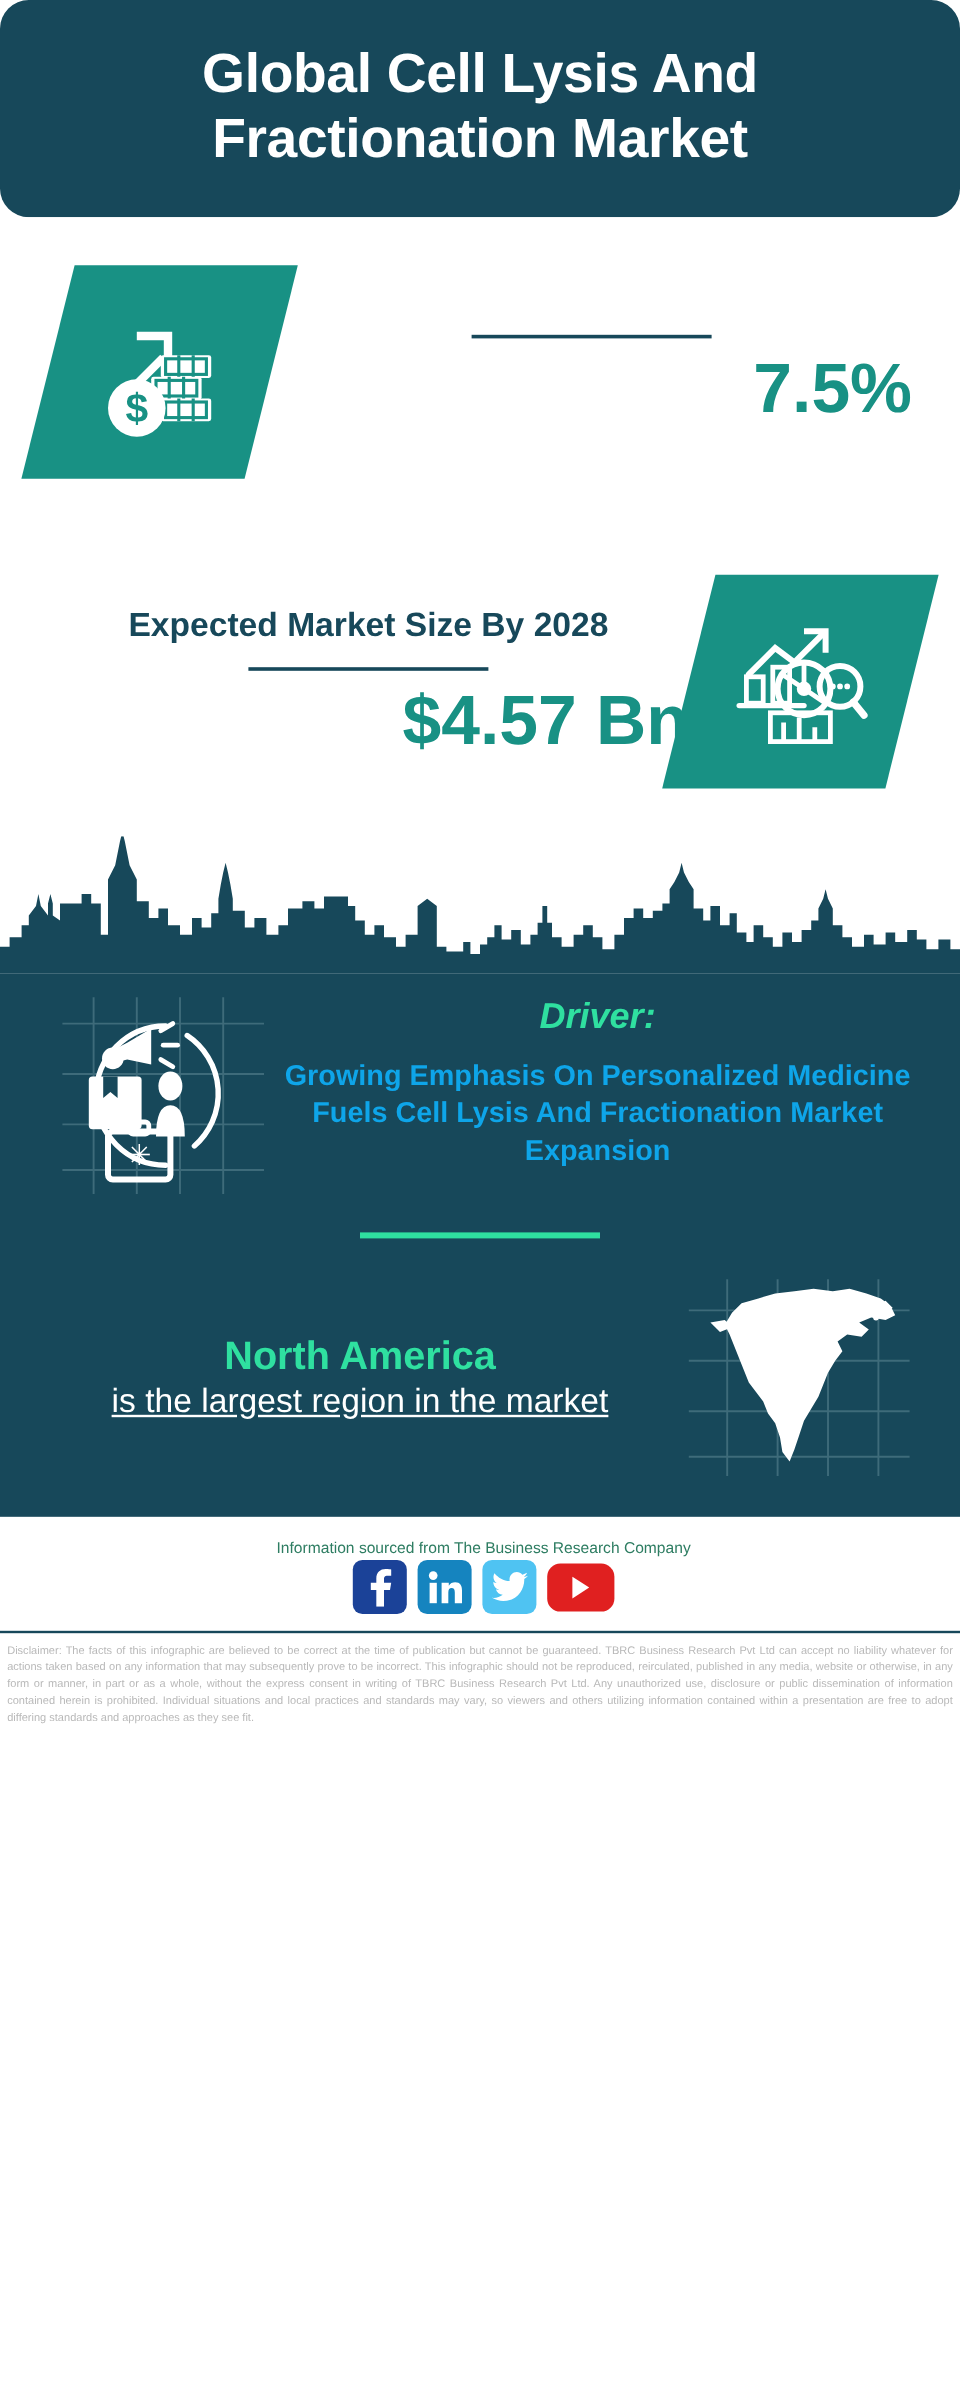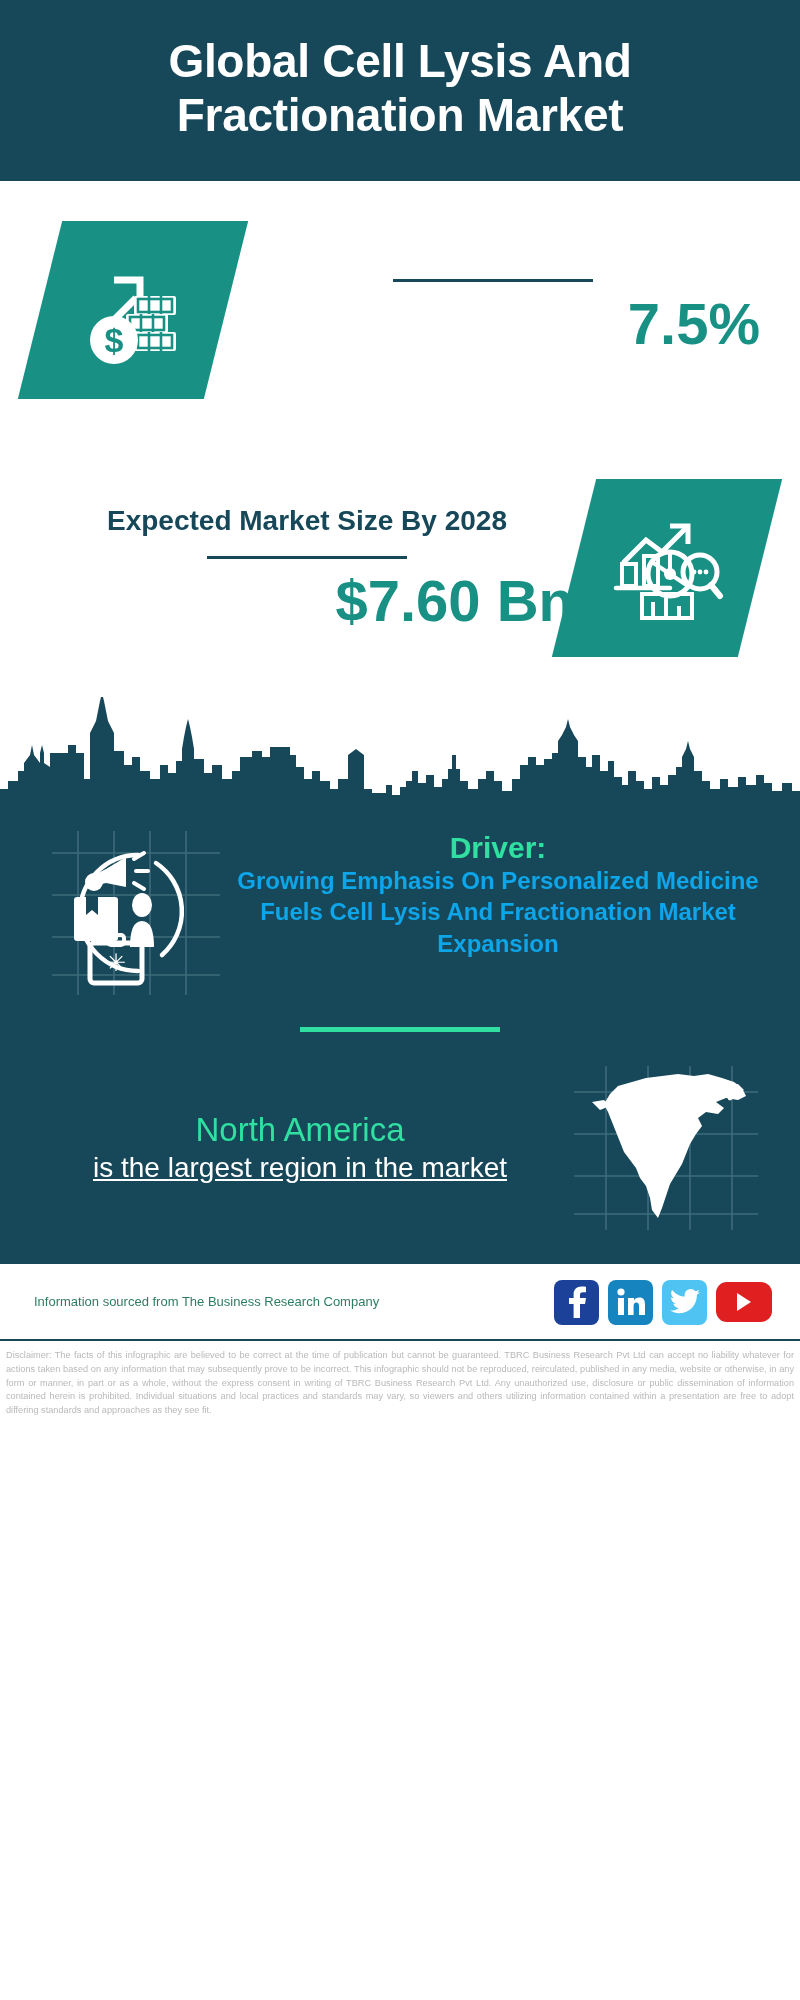--- a/index.html
+++ b/index.html
@@ -11,20 +11,21 @@
     overflow:hidden;
     position:relative;
   }
 
   
   .header {
     background:#17485a;
     width:100%;
     padding:34px 60px 38px 60px;
     text-align:center;
+    border-radius:24px;
   }
   .header h1 {
     color:#ffffff;
     font-size:46px;
     line-height:1.18;
     font-weight:bold;
     letter-spacing:-0.3px;
   }
 
   
@@ -88,21 +89,22 @@
   .icon-grid-box {
     flex:0 0 196px;
     width:196px; height:176px;
     position:relative;
     display:flex; align-items:center; justify-content:center;
   }
   .driver-text { flex:1; text-align:center; padding-top:6px; }
   .driver-title {
     color:#2fe0a0;
     font-size:30px; font-weight:bold;
-    margin-bottom:0;
+    margin-bottom:16px;
+    font-style:italic;
   }
   .driver-body {
     color:#0ea5e9;
     font-size:24px;
     font-weight:bold;
     line-height:1.32;
   }
 
   .mint-rule {
     width:200px; height:5px;
@@ -111,21 +113,21 @@
   }
 
   .region-row {
     display:flex;
     align-items:center;
     padding:26px 34px 0 34px;
   }
   .region-text { flex:1; text-align:center; }
   .region-name {
     color:#2fe0a0;
-    font-size:33px; font-weight:normal;
+    font-size:33px; font-weight:bold;
     line-height:1.25;
   }
   .region-sub {
     color:#ffffff;
     font-size:28px;
     font-weight:normal;
     line-height:1.3;
     text-decoration:underline;
   }
   .region-map {
@@ -135,20 +137,21 @@
     display:flex; align-items:center; justify-content:center;
   }
 
   
   .footer {
     background:#ffffff;
     display:flex;
     align-items:center;
     padding:16px 28px 14px 34px;
     border-bottom:2px solid #17485a;
+    flex-direction:column;
   }
   .source-text { flex:1; }
   .source-line {
     color:#2e7d62;
     font-size:13px;
     line-height:1.6;
   }
   .socials { display:flex; gap:9px; align-items:center; }
   .sq { width:45px; height:45px; border-radius:8px; display:flex; align-items:center; justify-content:center; }
   .sq.fb { background:#1b4298; }
@@ -202,21 +205,21 @@
     <div class="stat-text">
       <div class="stat-rule"></div>
       <div class="stat-value">7.5%</div>
     </div>
   </div>
 
   <div class="stat-row row2">
     <div class="stat-text">
       <div class="stat-label">Expected Market Size By 2028</div>
       <div class="stat-rule"></div>
-      <div class="stat-value">$7.60 Bn</div>
+      <div class="stat-value">$4.57 Bn</div>
     </div>
     <div class="para">
       <div class="shape"></div>
       <svg class="glyph" width="118" height="112" viewBox="0 0 118 112">
 
         <path d="M16 50 L38 28 L54 40 L78 16" stroke="#fff" stroke-width="5" fill="none" stroke-linecap="round"></path>
         <path d="M62 14 L80 14 L80 32" stroke="#fff" stroke-width="5" fill="none"></path>
 
         <rect x="14" y="52" width="14" height="22" fill="none" stroke="#fff" stroke-width="4"></rect>
         <rect x="36" y="44" width="14" height="30" fill="none" stroke="#fff" stroke-width="4"></rect>

